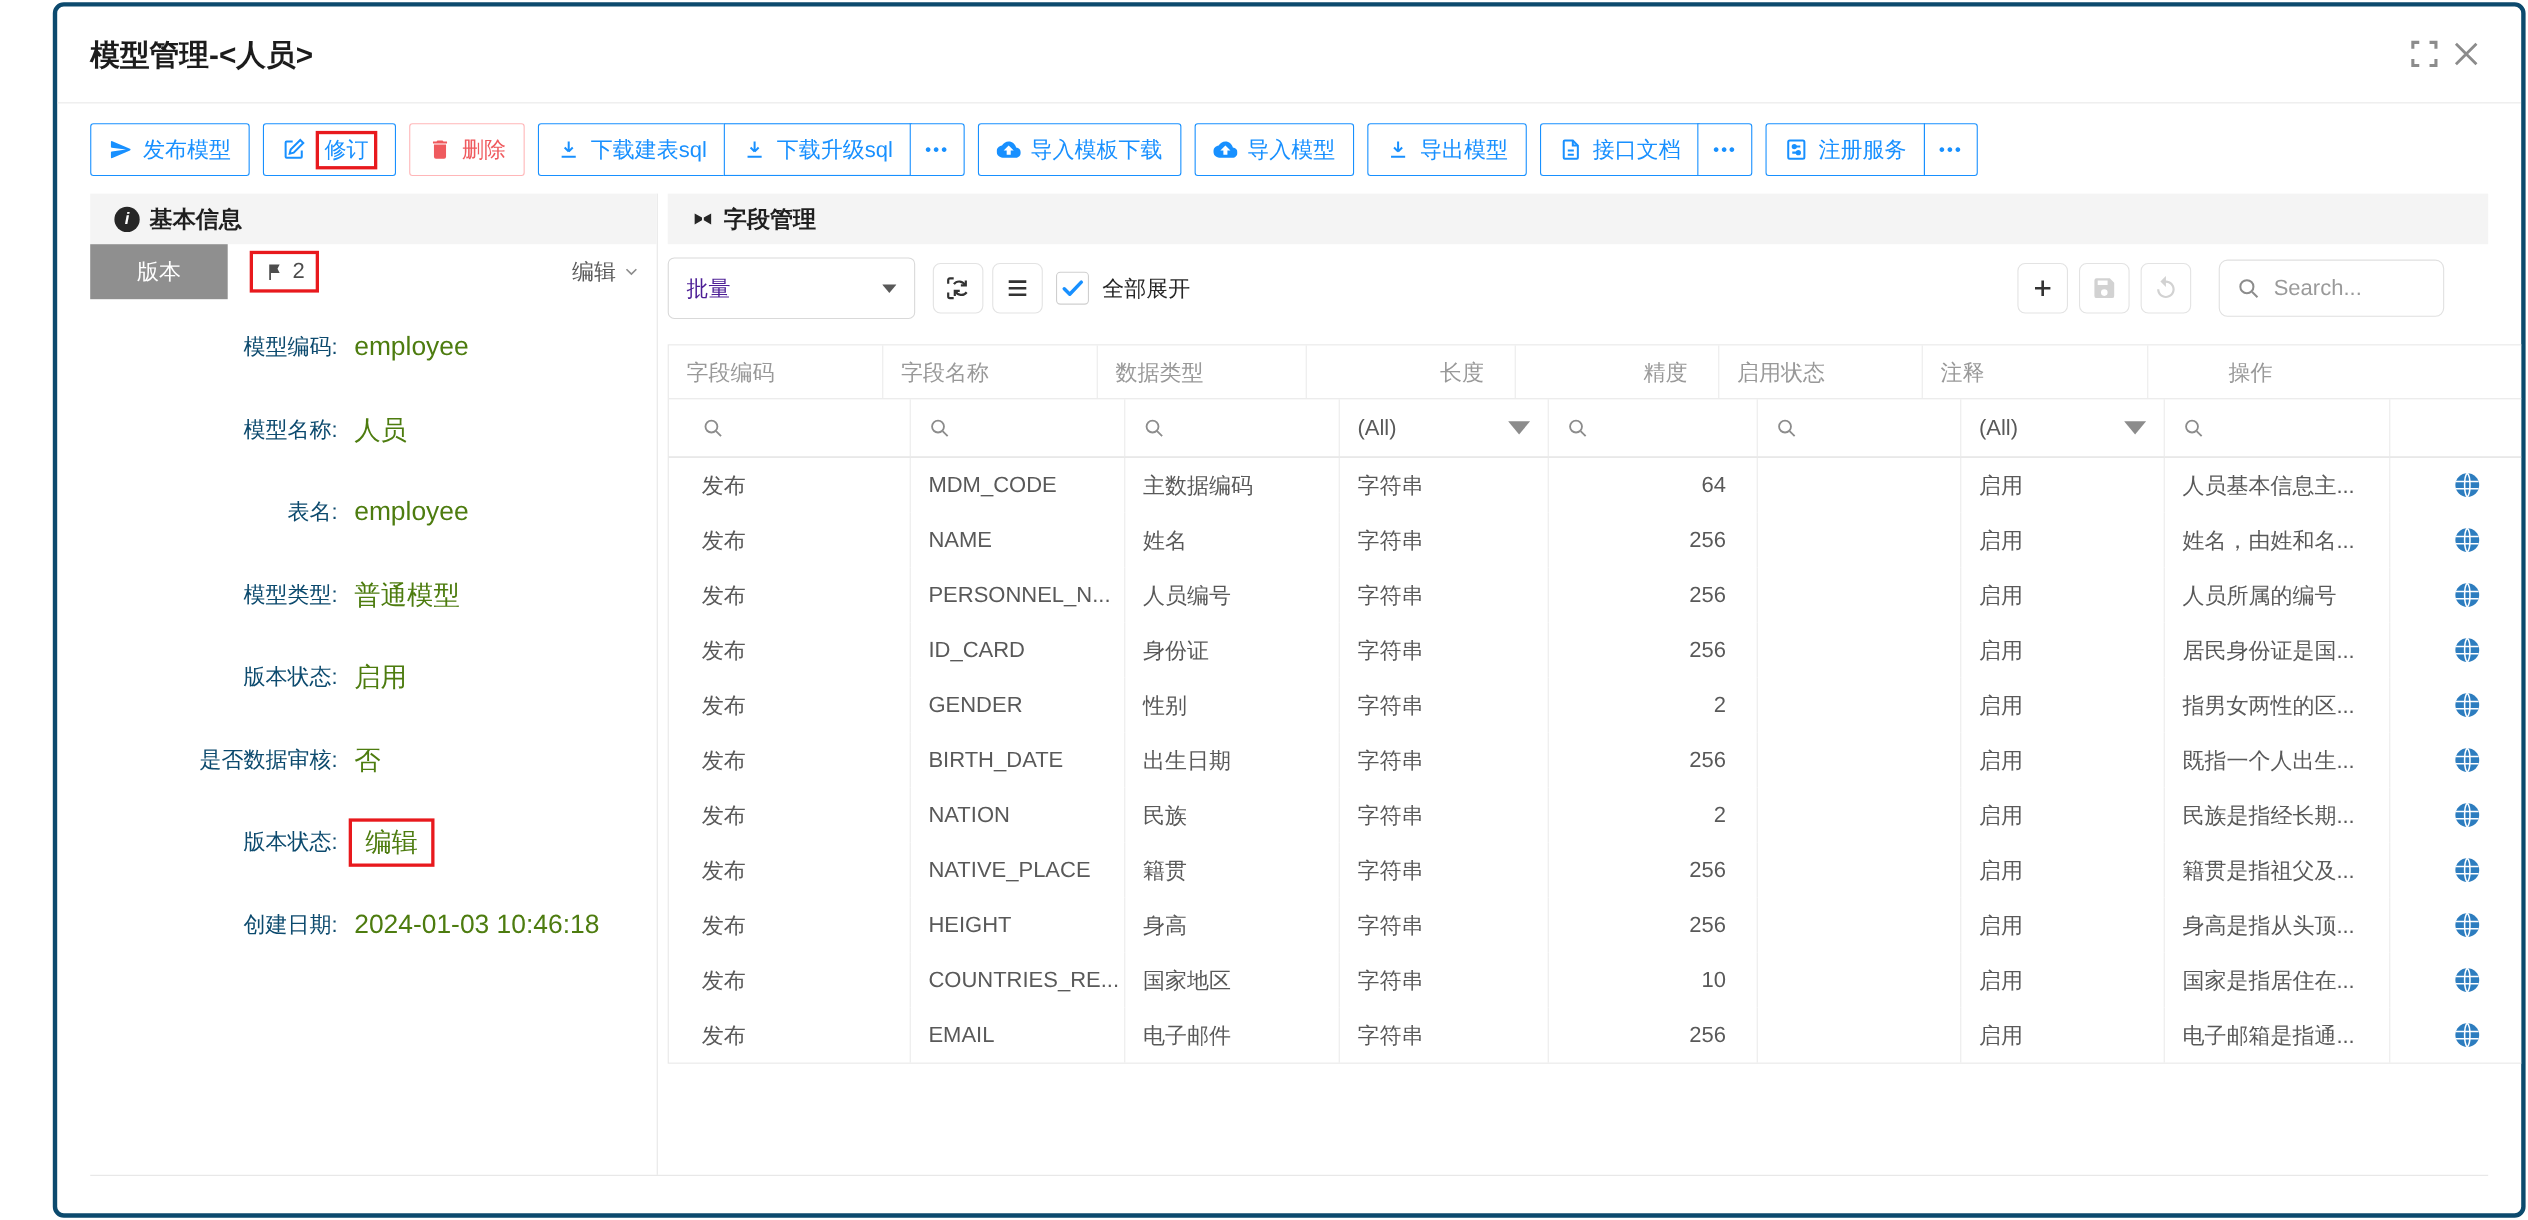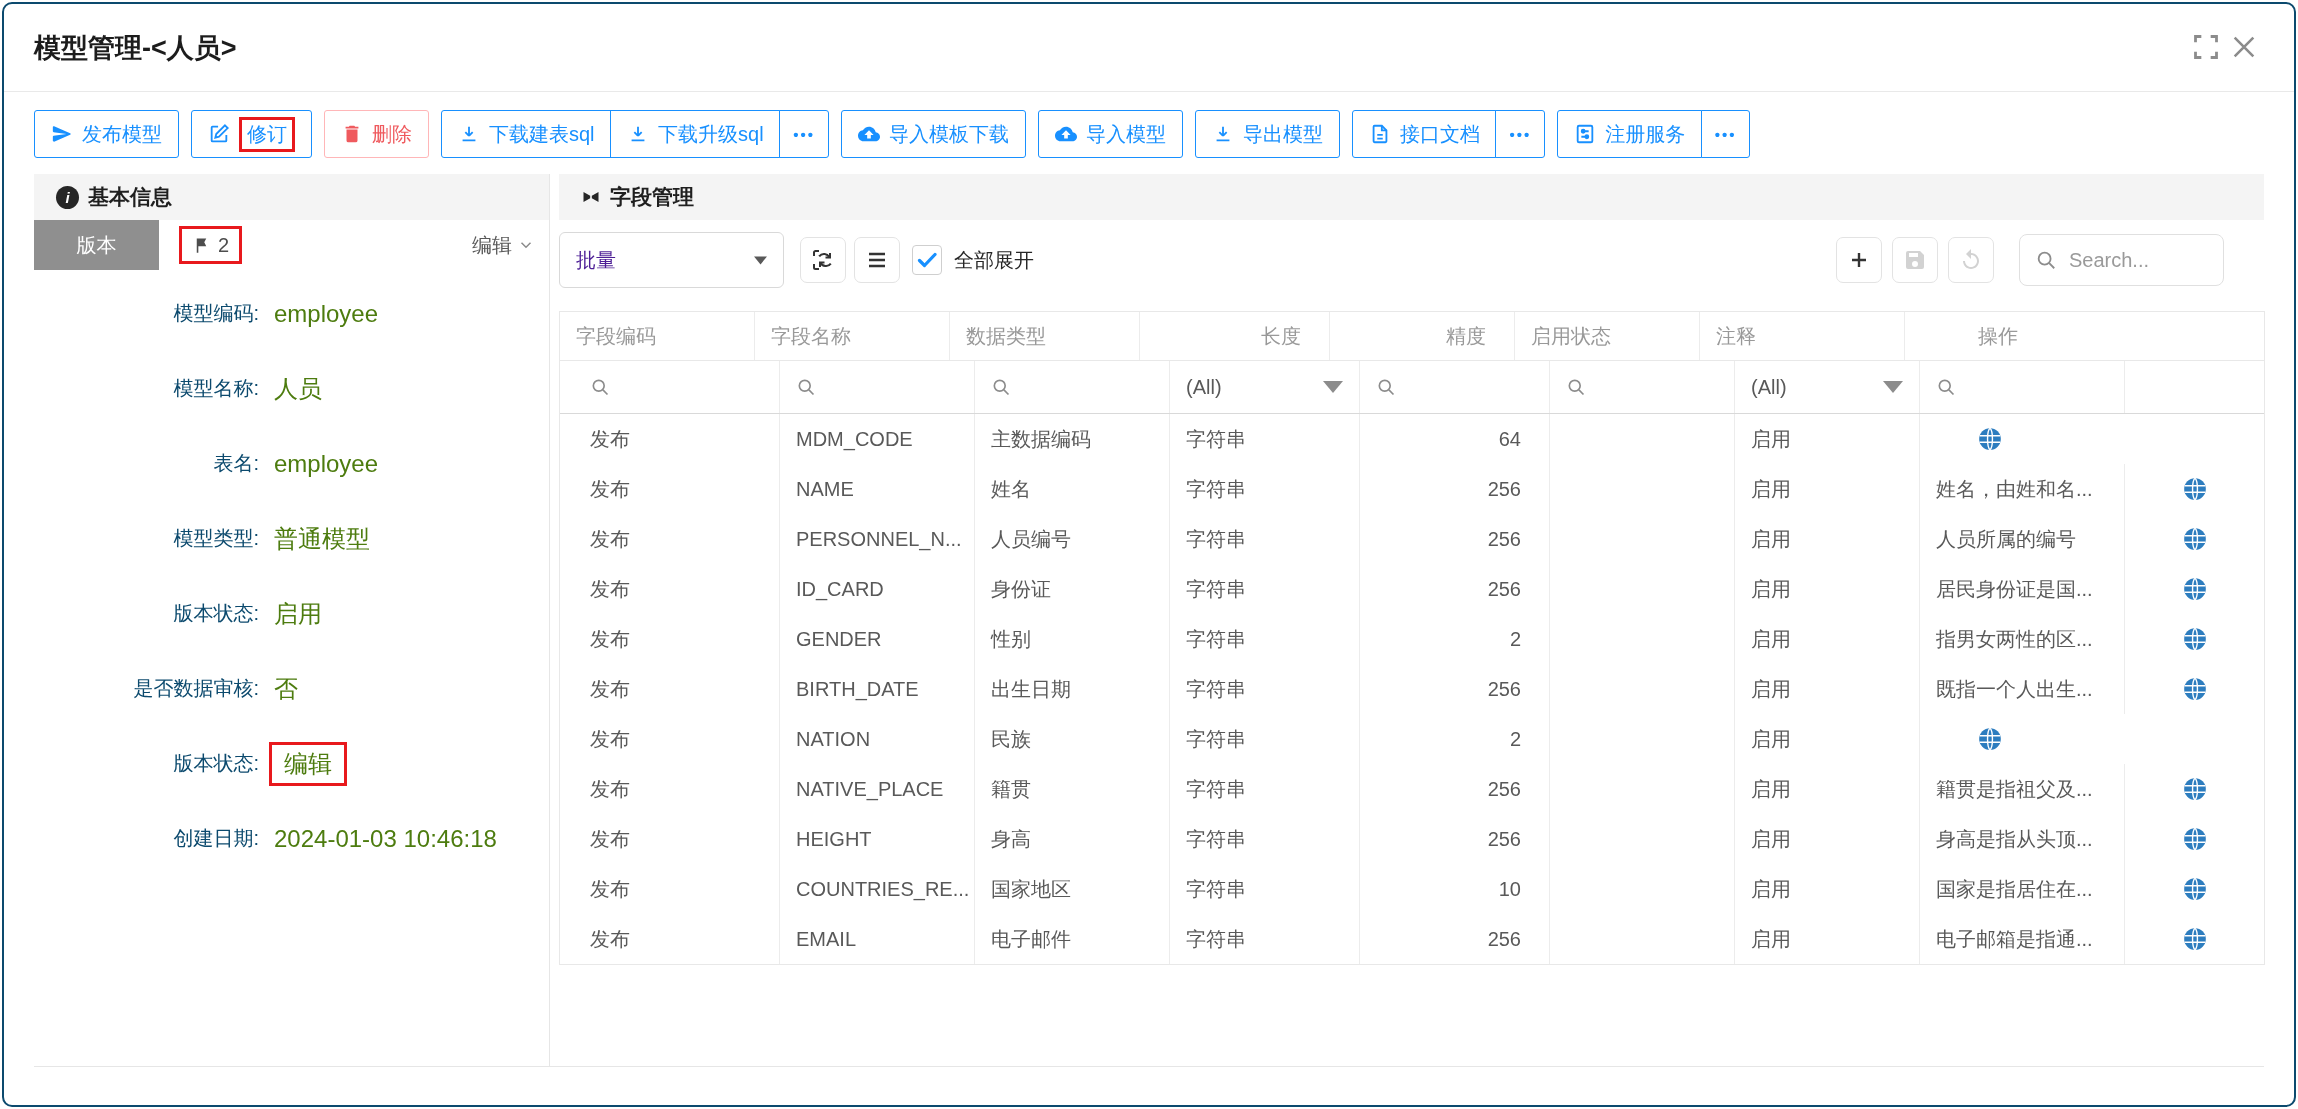--- a/index.html
+++ b/index.html
@@ -1,17 +1,17 @@
 <!DOCTYPE html>
 <html><head>
 <meta charset="utf-8">
 <style>
   html,body{margin:0;padding:0;background:#fff;}
   body{width:2298px;height:1109px;position:relative;font-family:"Liberation Sans","DejaVu Sans",sans-serif;overflow:hidden;}
-  .dialog{position:absolute;inset:2px;border:2px solid #0c4a6e;border-radius:10px;background:#fff;overflow:hidden;}
+  .dialog{position:absolute;inset:2px;border:4px solid #0c4a6e;border-radius:10px;background:#fff;overflow:hidden;margin-left:46px;}
   .title{position:absolute;left:30px;top:26px;font-size:27px;font-weight:600;color:#1c1c1c;}
   .win-icon{position:absolute;top:29px;width:28px;height:28px;display:flex;align-items:center;justify-content:center;color:#8c8c8c;cursor:pointer;}
   .win-max{right:74px;}
   .win-close{right:36px;}
   .divider{position:absolute;top:87px;left:0;right:0;height:1px;background:#e9e9e9;}
 
   
   .toolbar{position:absolute;left:30px;top:106px;display:flex;gap:12px;align-items:center;}
   .btn{height:48px;display:flex;align-items:center;gap:9px;padding:0 16px;border:1.5px solid #1890ff;color:#1890ff;font-size:20px;border-radius:3px;background:#fff;box-sizing:border-box;cursor:pointer;white-space:nowrap;}
   .btn svg{width:22px;height:22px;flex:0 0 auto;}
@@ -375,20 +375,21 @@
         </div>
 
           <div class="tr trow">
             <div class="cell c1">发布</div>
             <div class="cell c2">MDM_CODE</div>
             <div class="cell c3">主数据编码</div>
             <div class="cell c4">字符串</div>
             <div class="cell c5">64</div>
             <div class="cell c6"></div>
             <div class="cell c7">启用</div>
+            <div class="cell c8">人员基本信息主...</div>
             <div class="cell c9">
               <span class="globe">
                 <svg viewBox="0 0 24 24">
                   <circle cx="12" cy="12" r="10" fill="#2d7dbf"></circle>
                   <path d="M12 2c-3 2.5-3 17.5 0 20M12 2c3 2.5 3 17.5 0 20M2.5 9h19M2.5 15h19" stroke="#fff" stroke-width="1.3" fill="none"></path>
                 </svg>
               </span>
             </div>
           </div>
 
@@ -488,20 +489,21 @@
           </div>
 
           <div class="tr trow">
             <div class="cell c1">发布</div>
             <div class="cell c2">NATION</div>
             <div class="cell c3">民族</div>
             <div class="cell c4">字符串</div>
             <div class="cell c5">2</div>
             <div class="cell c6"></div>
             <div class="cell c7">启用</div>
+            <div class="cell c8">民族是指经长期...</div>
             <div class="cell c9">
               <span class="globe">
                 <svg viewBox="0 0 24 24">
                   <circle cx="12" cy="12" r="10" fill="#2d7dbf"></circle>
                   <path d="M12 2c-3 2.5-3 17.5 0 20M12 2c3 2.5 3 17.5 0 20M2.5 9h19M2.5 15h19" stroke="#fff" stroke-width="1.3" fill="none"></path>
                 </svg>
               </span>
             </div>
           </div>
 

